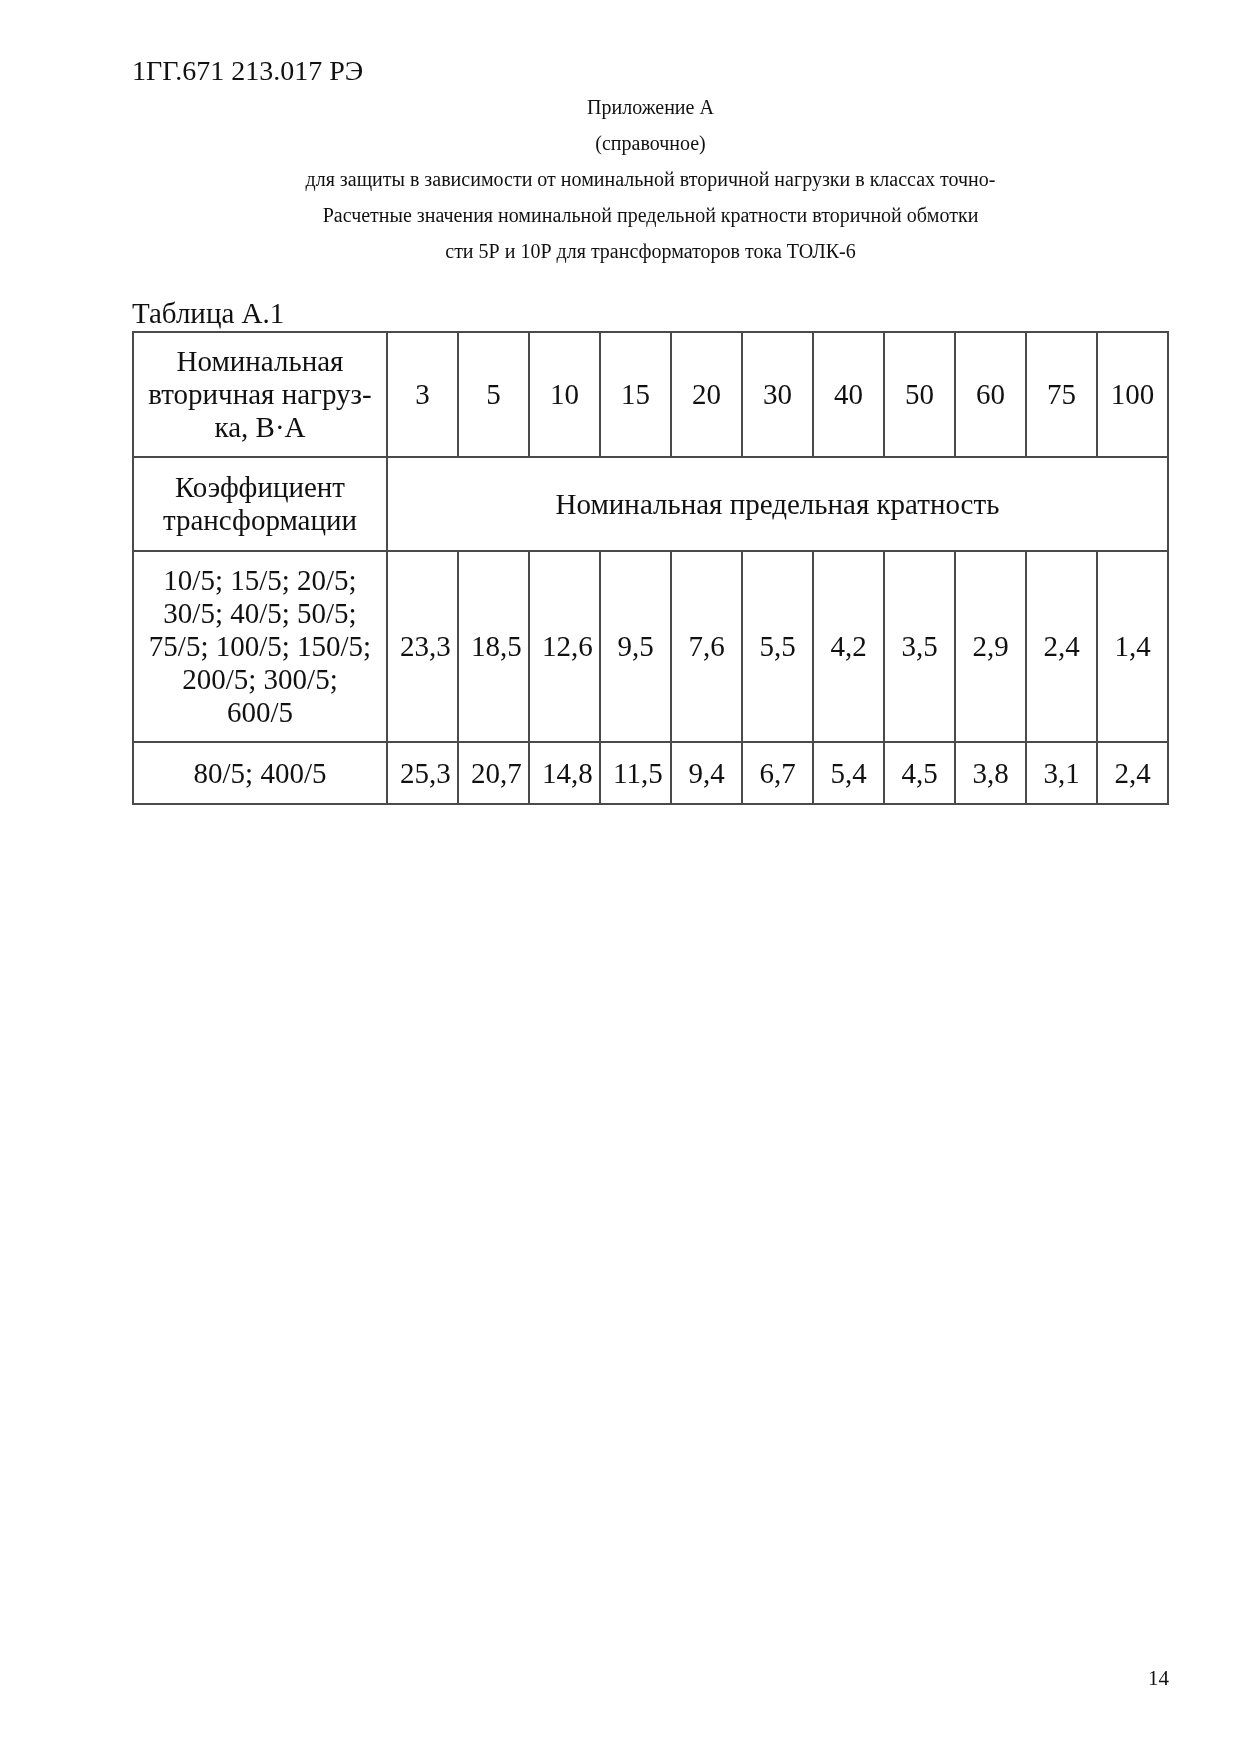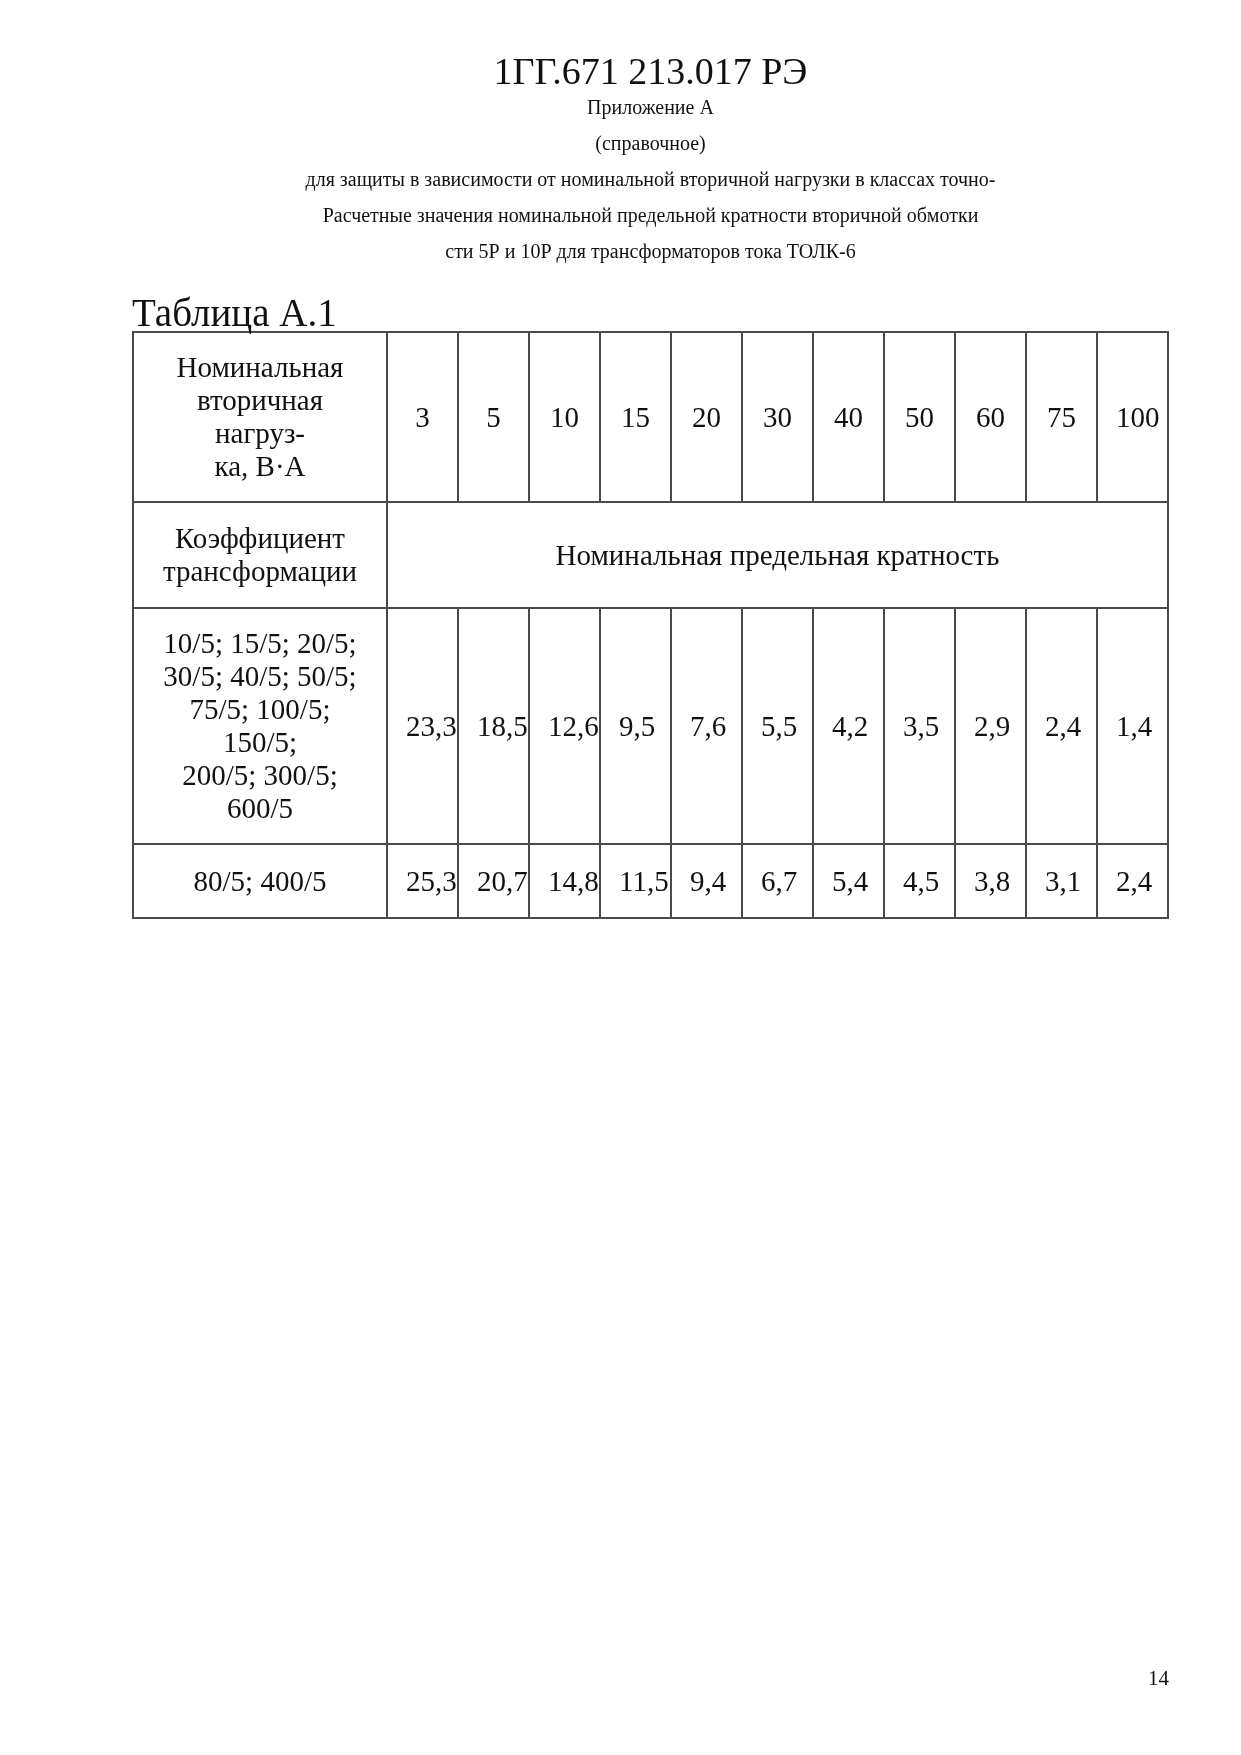--- a/index.html
+++ b/index.html
@@ -8,46 +8,46 @@
     width:1241px; height:1755px;
     background:#ffffff;
     font-family:"Liberation Serif","DejaVu Serif",serif;
     color:#111;
     overflow:hidden;
   }
   .content {
     position:absolute; left:132px; top:53px; width:1037px;
   }
   .doc-number {
-    text-align:center;
-    font-size:38px; line-height:36px;
+    text-align:left;
+    font-size:28px; line-height:36px;
     white-space:nowrap;
   }
   .h-center {
     text-align:center;
     font-size:20px; line-height:36px;
   }
   .title-block { margin-top:0; }
   .caption {
     margin-top:26px;
-    font-size:39px; line-height:36px;
+    font-size:29px; line-height:36px;
     text-align:left;
   }
   table.main {
     border-collapse:collapse;
     table-layout:fixed;
     width:1035px;
     margin-top:0;
   }
   table.main td {
     border:2px solid #4a4a4a;
     font-size:29px;
     text-align:center;
     vertical-align:middle;
-    padding:18px;
+    padding:12px;
     overflow:hidden;
   }
   tr.r1 td { height:98px; }
   tr.r2 td { height:68px; }
   tr.r3 td { height:134px; }
   tr.r4 td { height:36px;margin-left:8px; }
   .lbl  { line-height:33px; }
   .lbl4 { line-height:33px; }
   td.al { text-align:left; padding-left:7px; }
   .page-number {

